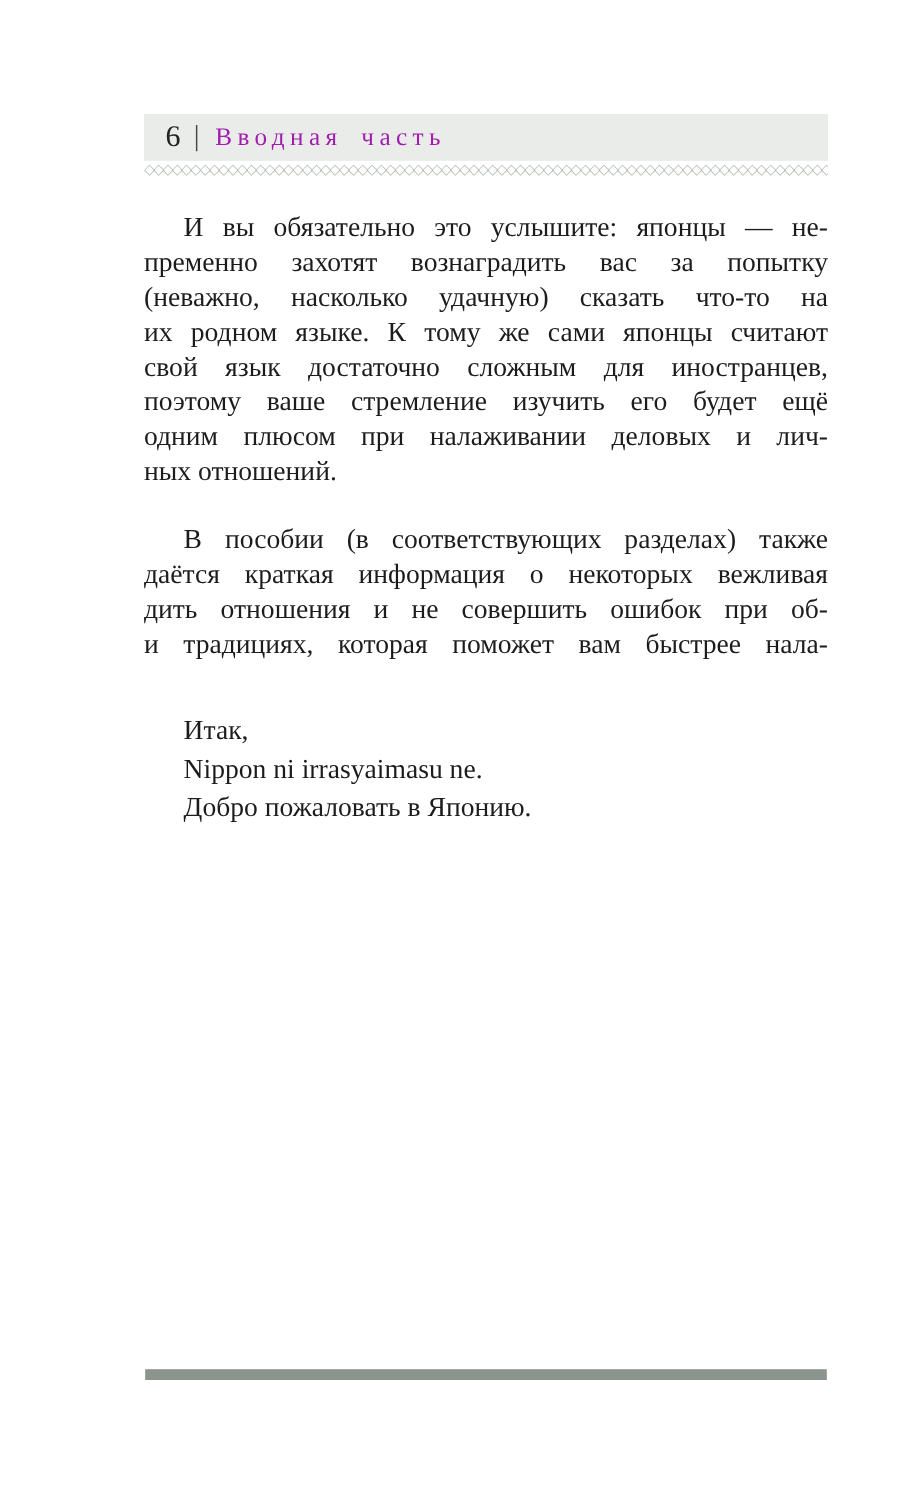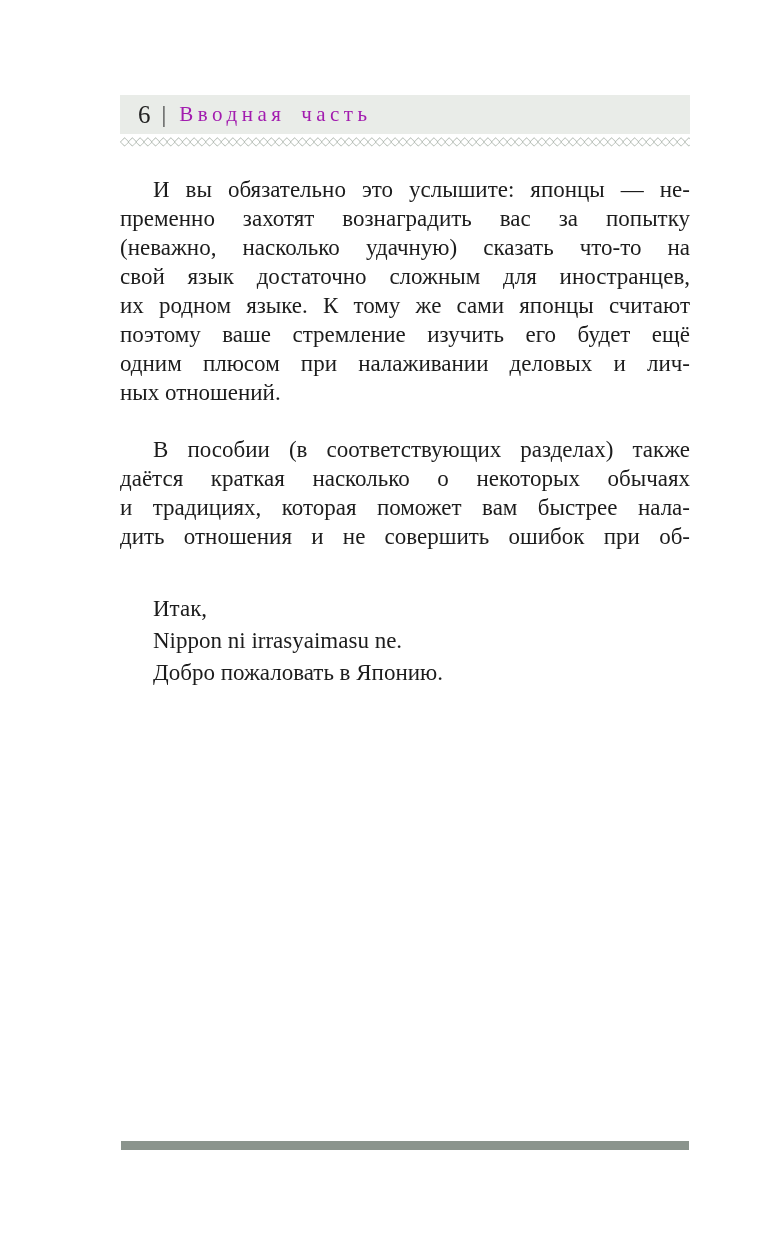--- a/index.html
+++ b/index.html
@@ -97,31 +97,31 @@
       <span class="section-title">Вводная часть</span>
     </div>
 
     <div class="divider-chain">◇◇◇◇◇◇◇◇◇◇◇◇◇◇◇◇◇◇◇◇◇◇◇◇◇◇◇◇◇◇◇◇◇◇◇◇◇◇◇◇◇◇◇◇◇◇◇◇◇◇◇◇◇◇◇◇◇◇◇◇◇◇◇◇◇◇◇◇◇◇◇◇◇◇◇◇◇◇◇◇</div>
 
     <div class="body-text">
         <div class="para">
           <div class="line first">И вы обязательно это услышите: японцы — не-</div>
           <div class="line">пременно захотят вознаградить вас за попытку</div>
           <div class="line">(неважно, насколько удачную) сказать что-то на</div>
+          <div class="line">их родном языке. К тому же сами японцы считают</div>
           <div class="line">свой язык достаточно сложным для иностранцев,</div>
-          <div class="line">их родном языке. К тому же сами японцы считают</div>
           <div class="line">поэтому ваше стремление изучить его будет ещё</div>
           <div class="line">одним плюсом при налаживании деловых и лич-</div>
           <div class="line last">ных отношений.</div>
         </div>
         <div class="para">
           <div class="line first">В пособии (в соответствующих разделах) также</div>
-          <div class="line">даётся краткая насколько о некоторых обычаях</div>
+          <div class="line">даётся краткая информация о некоторых вежливая</div>
+          <div class="line">дить отношения и не совершить ошибок при об-</div>
           <div class="line">и традициях, которая поможет вам быстрее нала-</div>
-          <div class="line">дить отношения и не совершить ошибок при об-</div>
         </div>
       </div>
 
     <div class="closing-lines">
         <div>Итак,</div>
         <div>Nippon ni irrasyaimasu ne.</div>
         <div>Добро пожаловать в Японию.</div>
       </div>
 
   </div>

